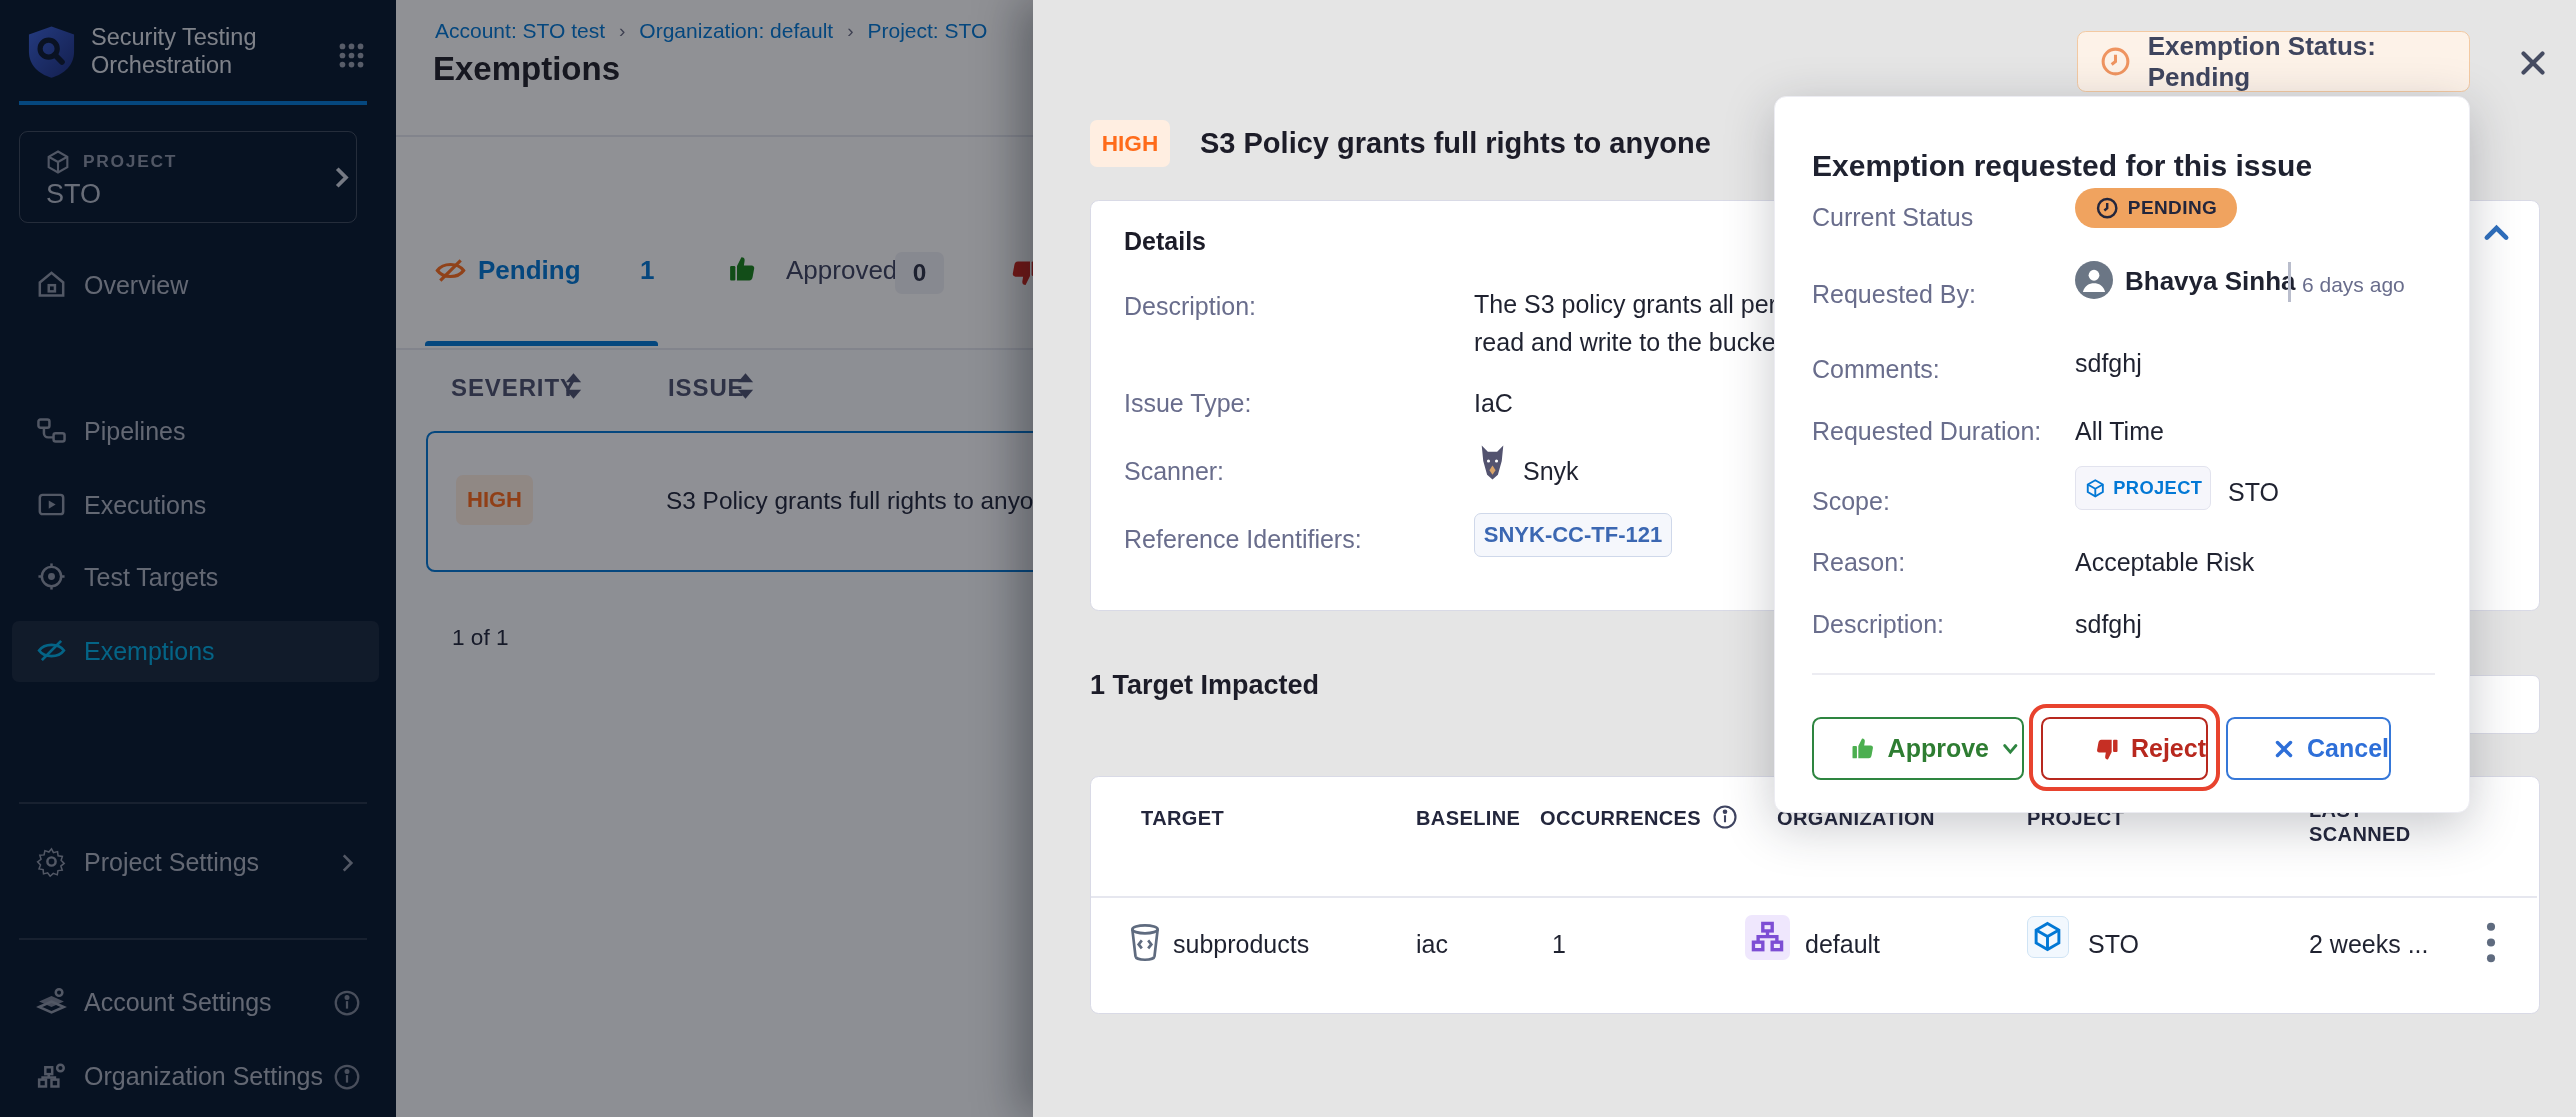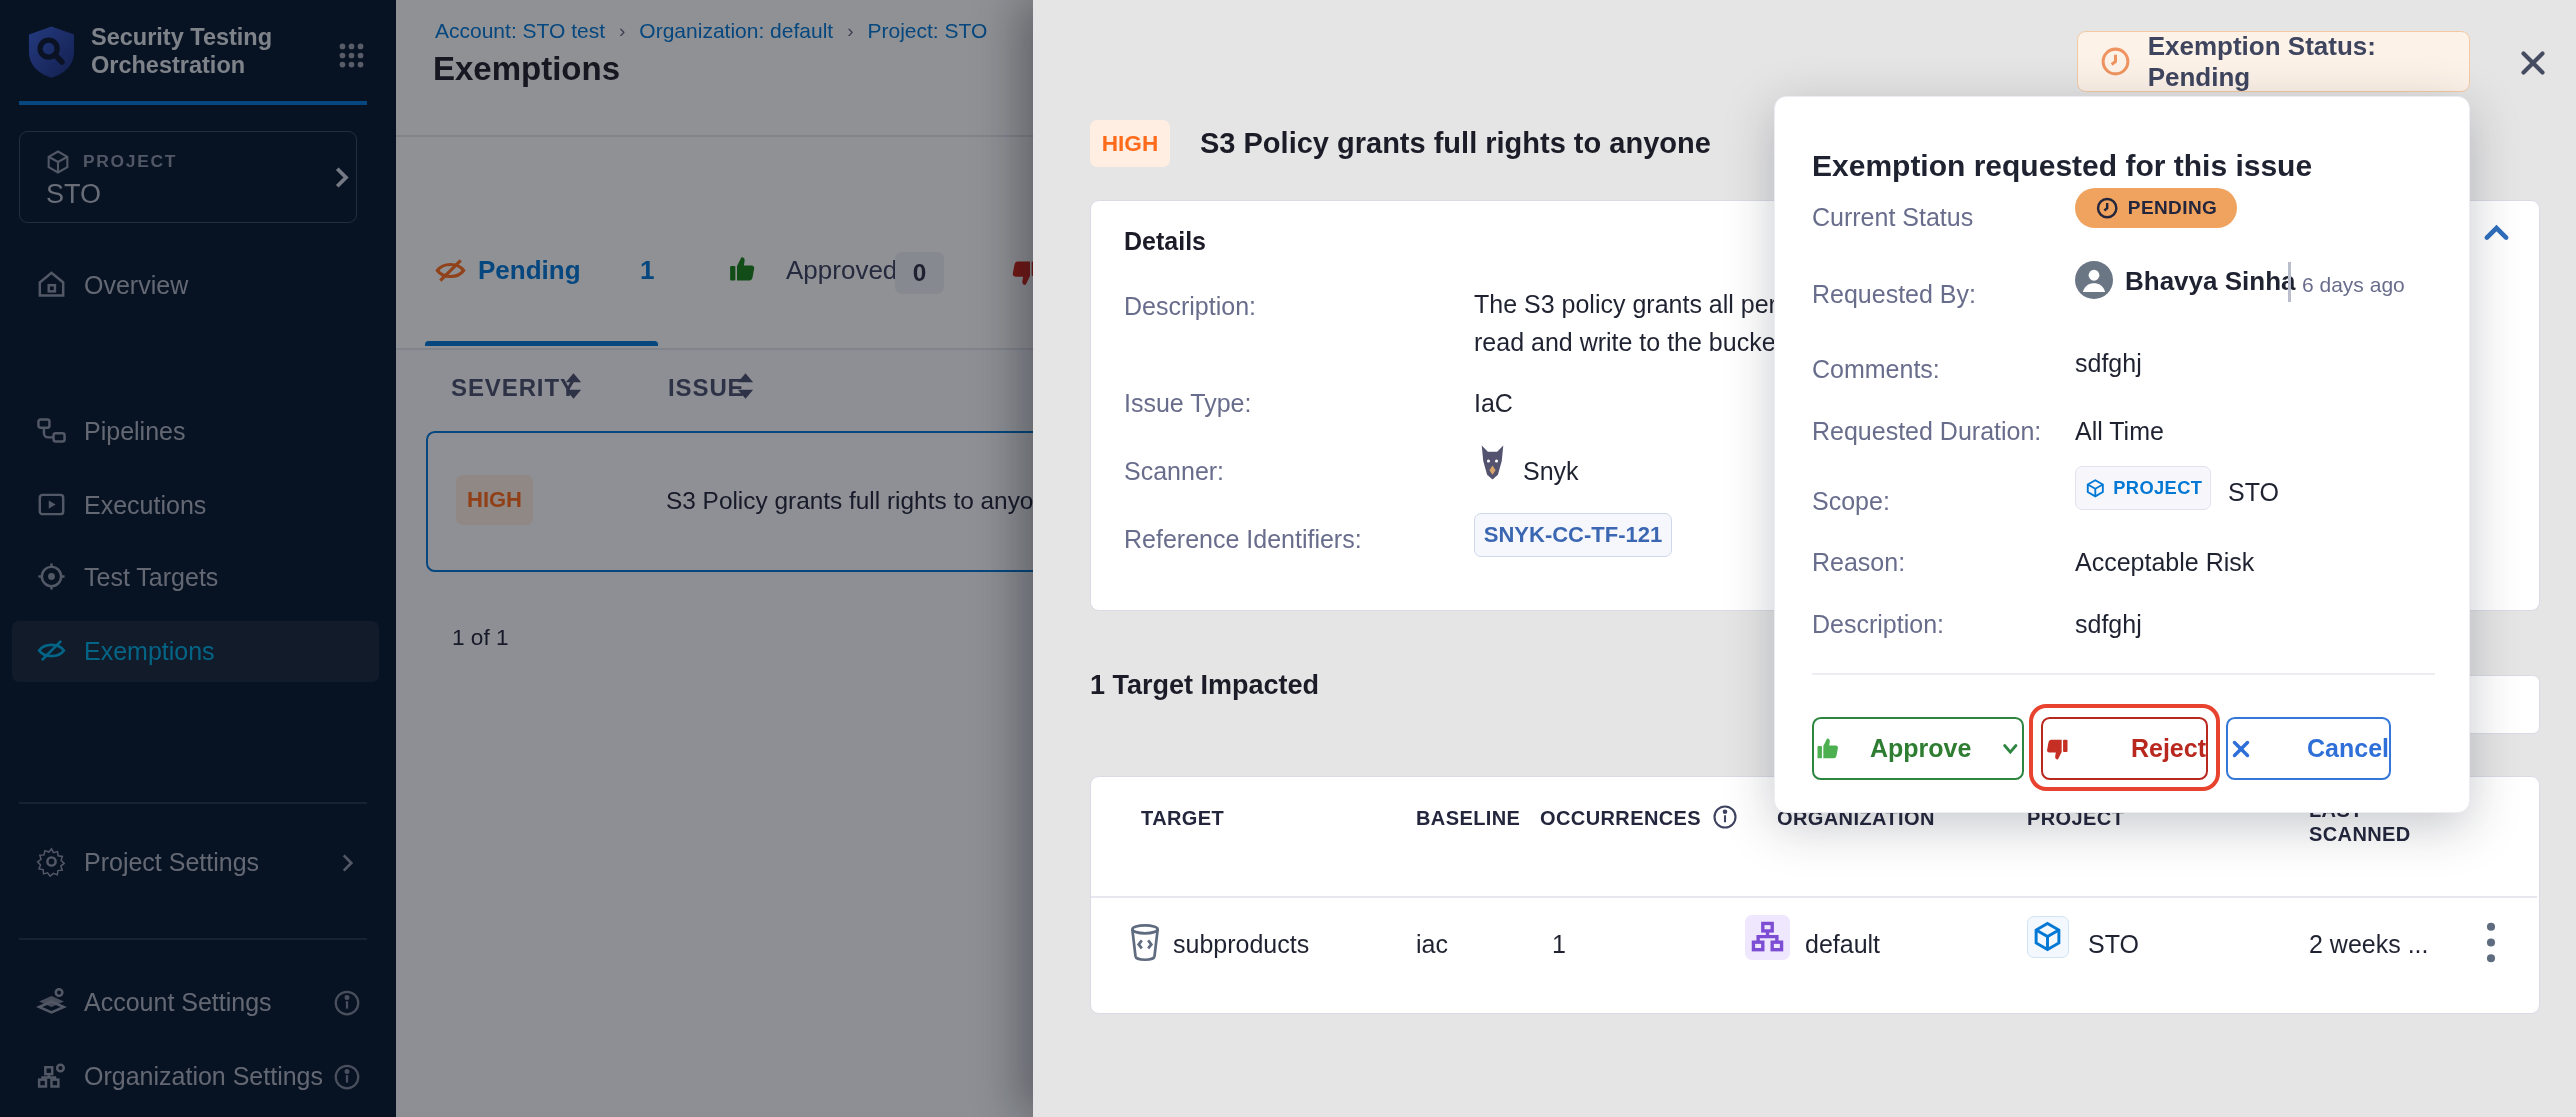--- a/index.html
+++ b/index.html
@@ -4,21 +4,21 @@
 <style>
   * { margin:0; padding:0; box-sizing:border-box; }
   html,body { width:2576px; height:1117px; overflow:hidden; background:#fff;
               font-family:"Liberation Sans", sans-serif; }
   .abs { position:absolute; }
   #app { position:relative; width:2576px; height:1117px; }
 
   
   #sidebar { position:absolute; left:0; top:0; width:396px; height:1117px; background:#07182e; z-index:10; }
   .app-title { position:absolute; left:91px; top:22.6px; width:226px; font-size:23.5px; line-height:28px;
-               font-weight:700; color:#dfe3ea; }
+               font-weight:400; color:#dfe3ea; }
   .module-underline { position:absolute; left:19px; top:101px; width:348px; height:4.4px; background:#0278d5; }
   .proj-card { position:absolute; left:19px; top:131px; width:338px; height:92px;
                border:1.7px solid rgba(255,255,255,.22); border-radius:8.7px; }
   .proj-label { position:absolute; left:63px; top:19px; font-size:17.4px; letter-spacing:1.7px; color:#8d96a8; font-weight:700; }
   .proj-name { position:absolute; left:26px; top:47px; font-size:27px; color:#b6bdca; }
   .nav-item { position:absolute; left:0; width:476px; height:61px; }
   .nav-icon { position:absolute; left:35px; top:13px; width:33px; height:33px; color:#8f97a8; }
   .nav-label { position:absolute; left:84px; top:15.7px; font-size:25px; color:#aeb4c2; }
   .nav-item.active .nav-label { color:#00ade4; }
   .nav-item.active .nav-icon { color:#00ade4; }
@@ -80,21 +80,21 @@
   .pending-badge { position:absolute; left:300px; top:91px; width:162px; height:40px; background:#f0a35f;
                    border-radius:20px; display:flex; align-items:center; gap:8.7px; justify-content:center; }
   .pending-badge span { font-size:19px; font-weight:800; color:#23263c; letter-spacing:0.4px; }
   .avatar { position:absolute; left:300px; top:164px; width:38px; height:38px; border-radius:50%;
             background:#6b7685; }
   .scope-chip { position:absolute; left:300px; top:369px; width:136px; height:44px; background:#f6f6fb;
                 border:1.7px solid #e2e3ee; border-radius:7px; display:flex; align-items:center; gap:7px; justify-content:center; }
   .scope-chip span { font-size:18.3px; font-weight:800; color:#0278d5; letter-spacing:0.4px; }
   .pop-divider { position:absolute; left:37px; top:576px; width:623px; height:1.7px; background:#ececf2; }
   .btn { position:absolute; top:620px; height:63px; border-radius:8.7px; background:#fff; display:flex;
-         align-items:center; justify-content:space-between; gap:10.4px; font-size:25px; font-weight:700; cursor:pointer; }
+         align-items:center; justify-content:flex-end; gap:10.4px; font-size:25px; font-weight:700; cursor:pointer; }
   .btn-approve { left:37px; width:212px; border:2.6px solid #2e8540; color:#2e7d32; }
   .btn-reject  { left:266px; width:167px; border:2.6px solid #b8281e; color:#b8281e; }
   .reject-ring { position:absolute; left:254px; top:607px; width:191px; height:87px; border:4.4px solid #e8432e;
                  border-radius:17.4px; }
   .btn-cancel  { left:451px; width:165px; border:2.6px solid #3577d8; color:#2e6fd8; }
 
   svg { display:block; }
 </style>
 </head>
 <body>

